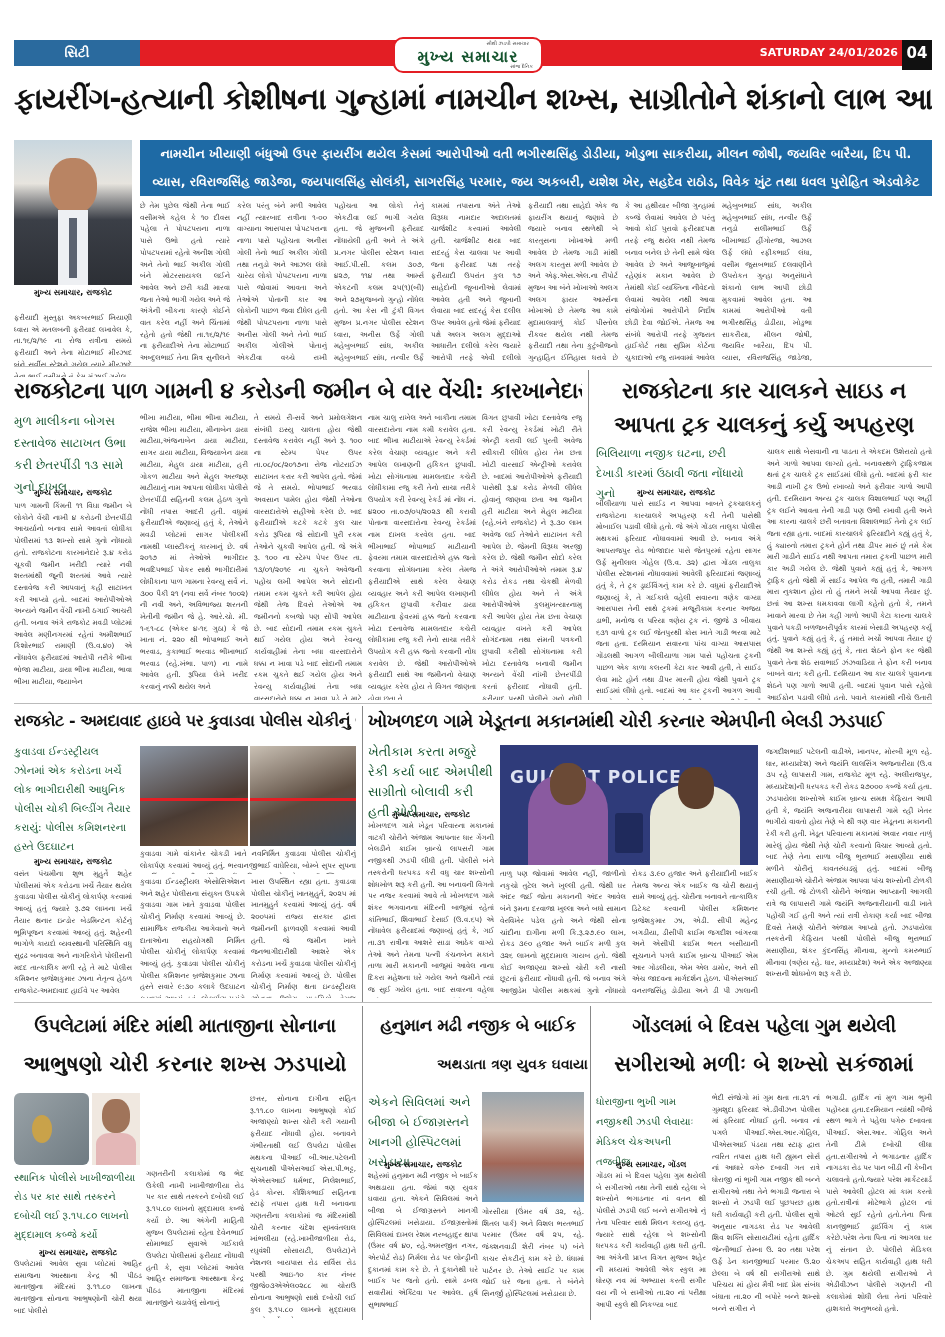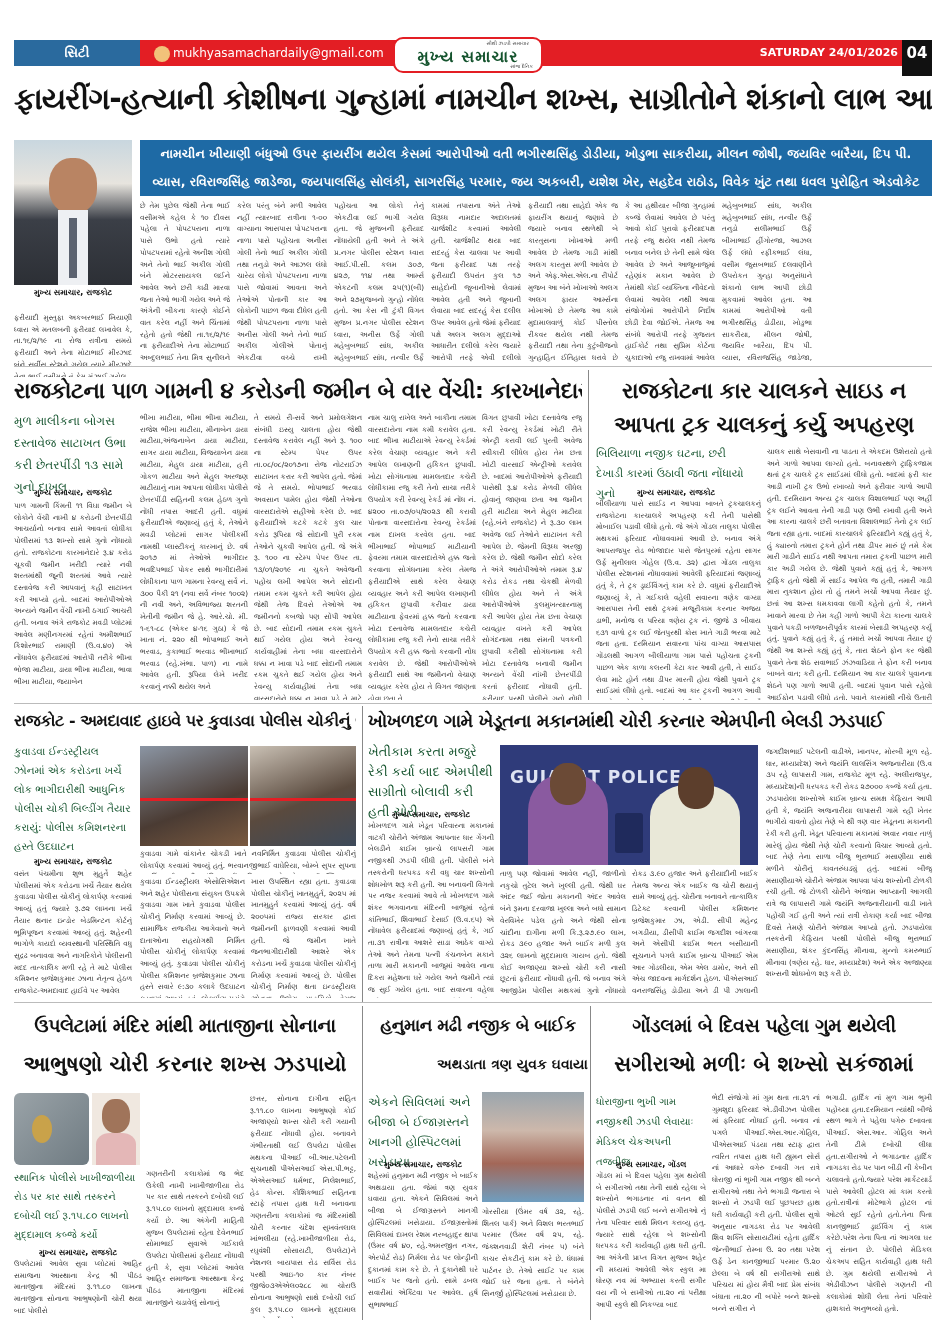--- a/index.html
+++ b/index.html
@@ -4,21 +4,21 @@
 <style>
   * { box-sizing: border-box; margin: 0; padding: 0; }
   html, body { width: 945px; height: 1337px; background: #fff; overflow: hidden; }
   body { font-family: "DejaVu Sans", sans-serif; color: #222; position: relative; }
 
   .mast { position: absolute; left: 14px; top: 40px; width: 918px; height: 26px; background: #e31e24; }
   .mast .section { position: absolute; left: 0; top: 0; width: 126px; height: 26px; background: #2a6a9e; color: #ffffff; font-weight: bold; font-size: 13px; text-align: center; line-height: 26px; }
   .mast .email { position: absolute; left: 140px; top: 0; height: 26px; line-height: 26px; color: #fff; font-size: 12px; }
   .mast .email .at { display: inline-block; width: 16px; height: 16px; border-radius: 50%; background: #f2c27a; vertical-align: middle; margin-right: 3px; }
   .mast .date { position: absolute; right: 34px; top: 0; height: 26px; line-height: 26px; color: #fff; font-weight: bold; font-size: 11px; }
-  .mast .pgno { position: absolute; right: 0; top: 0; width: 30px; height: 36px; background: #111; color: #fff; font-weight: bold; font-size: 15px; text-align: center; line-height: 26px; }
+  .mast .pgno { position: absolute; right: 0; top: 0; width: 30px; height: 30px; background: #111; color: #fff; font-weight: bold; font-size: 15px; text-align: center; line-height: 26px; }
   .logo { position: absolute; left: 393px; top: 37px; width: 150px; height: 36px; background: #fff; border: 2px solid #e31e24; border-radius: 10px; text-align: center; }
   .logo .tag { position: absolute; right: 12px; top: 1px; font-size: 5px; color: #333; }
   .logo .name { position: absolute; left: 0; right: 0; top: 8px; font-size: 16px; font-weight: bold; color: #14532d; letter-spacing: 1px; }
   .logo .sub { position: absolute; right: 8px; bottom: 1px; font-size: 5px; color: #333; }
 
   .headline { position: absolute; font-family: "DejaVu Sans", sans-serif; font-weight: bold; color: #111; white-space: nowrap; overflow: hidden; }
   .h-main { left: 14px; top: 77px; width: 918px; height: 44px; font-size: 30px; line-height: 44px; letter-spacing: -1px; }
   .banner { position: absolute; left: 140px; top: 140px; width: 792px; height: 56px; background: #1e6aa5; color: #fff; font-size: 12.5px; font-weight: bold; line-height: 28px; text-align: center; padding: 0 6px; overflow: hidden; }
 
   .photo { position: absolute; overflow: hidden; }
@@ -50,21 +50,20 @@
   .ph-jewel .gold { position: absolute; left: 18px; top: 22px; width: 20px; height: 28px; border-radius: 50%; background: #c9a24a; }
   .ph-accused { left: 92px; top: 1093px; width: 48px; height: 72px; background: #f0e8e0; }
   .ph-accused .hd { position: absolute; left: 10px; top: 6px; width: 28px; height: 34px; border-radius: 45%; background: #a0745a; }
   .ph-accused .body { position: absolute; left: 4px; top: 40px; width: 40px; height: 32px; background: #e4b7b7; border-radius: 35% 35% 0 0; }
 </style>
 </head>
 <body>
 
 <div class="mast">
   <div class="section">સિટી</div>
-  <div class="email"><span class="at"></span><span>mukhyasamachardaily@gmail.com</span></div>
   <div class="date">SATURDAY 24/01/2026</div>
   <div class="pgno">04</div>
 </div>
 <div class="logo">
   <span class="tag">સૌથી ઝડપી સમાચાર</span>
   <span class="name">મુખ્ય સમાચાર</span>
   <span class="sub">સાંજ દૈનિક</span>
 </div>
 
 <div class="headline h-main">ફાયરીંગ-હત્યાની કોશીષના ગુન્હામાં નામચીન શખ્સ, સાગ્રીતોને શંકાનો લાભ આપી નિર્દોષ છોડતી કોર્ટ</div>

